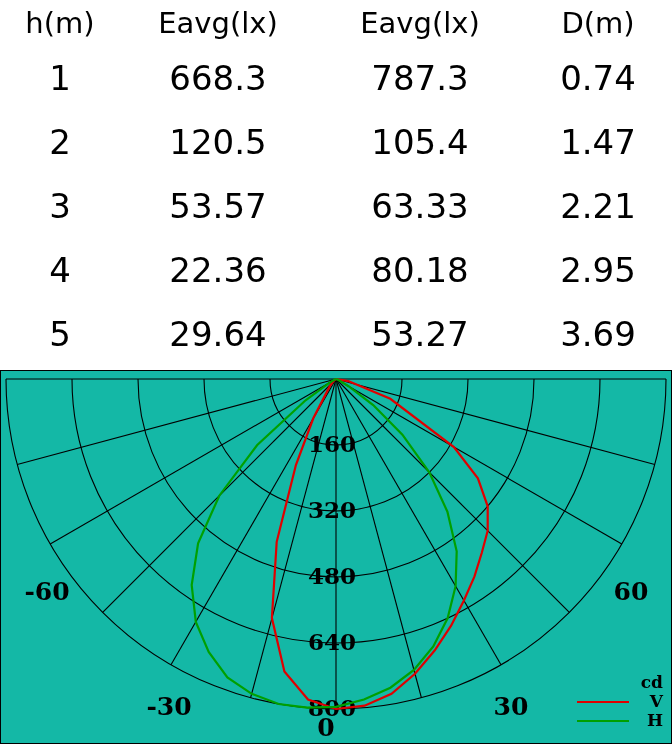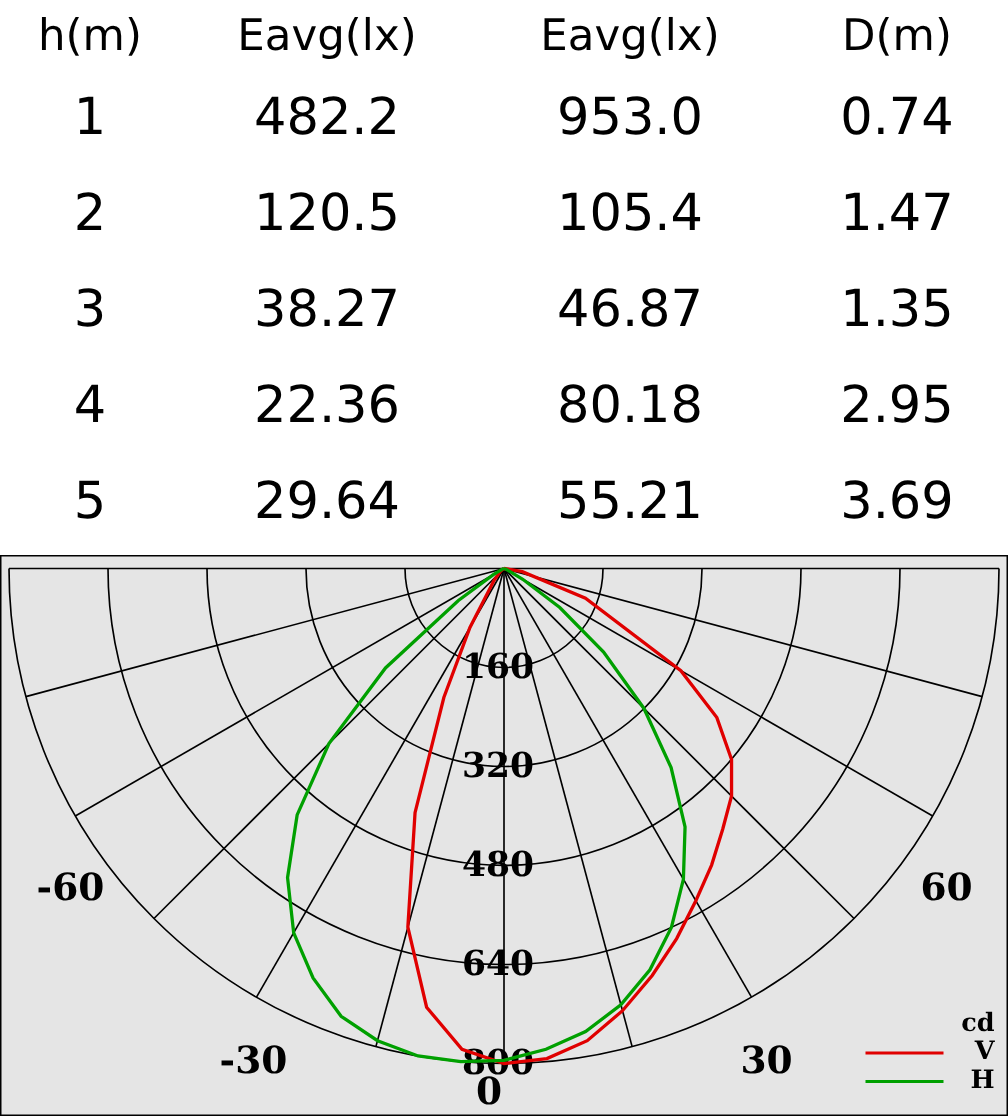--- a/index.html
+++ b/index.html
@@ -54,21 +54,21 @@
 
   
   #polar-wrap {
     position: absolute;
     left: 0;
     top: 370px;
     width: 672px;
     height: 374px;
     border: 1px solid #000;
     box-sizing: border-box;
-    background: #e5e5e5;
+    background: #14b8a6;
   }
   #polar-svg {
     display: block;
   }
   .legend {
     position: absolute;
     right: 6px;
     bottom: 8px;
     width: 92px;
     height: 62px;
@@ -112,46 +112,46 @@
       <tr>
         <th>h(m)</th>
         <th>Eavg(lx)</th>
         <th>Eavg(lx)</th>
         <th>D(m)</th>
       </tr>
     </thead>
     <tbody>
       <tr>
         <td>1</td>
-        <td>482.2</td>
-        <td>953.0</td>
+        <td>668.3</td>
+        <td>787.3</td>
         <td>0.74</td>
       </tr>
       <tr>
         <td>2</td>
         <td>120.5</td>
         <td>105.4</td>
         <td>1.47</td>
       </tr>
       <tr>
         <td>3</td>
-        <td>38.27</td>
-        <td>46.87</td>
-        <td>1.35</td>
+        <td>53.57</td>
+        <td>63.33</td>
+        <td>2.21</td>
       </tr>
       <tr>
         <td>4</td>
         <td>22.36</td>
         <td>80.18</td>
         <td>2.95</td>
       </tr>
       <tr>
         <td>5</td>
         <td>29.64</td>
-        <td>55.21</td>
+        <td>53.27</td>
         <td>3.69</td>
       </tr>
     </tbody>
   </table>
 
   <div id="polar-wrap">
     <svg id="polar-svg" width="670" height="372" viewBox="0 0 670 372">
       <g id="polar-grid" fill="none" stroke="#000000" stroke-width="1.1">
           <path d="M 269 8.000000000000004 A 66 66 0 0 0 401 8.000000000000004"></path>
           <path d="M 203 8.000000000000009 A 132 132 0 0 0 467 8.000000000000009"></path>

